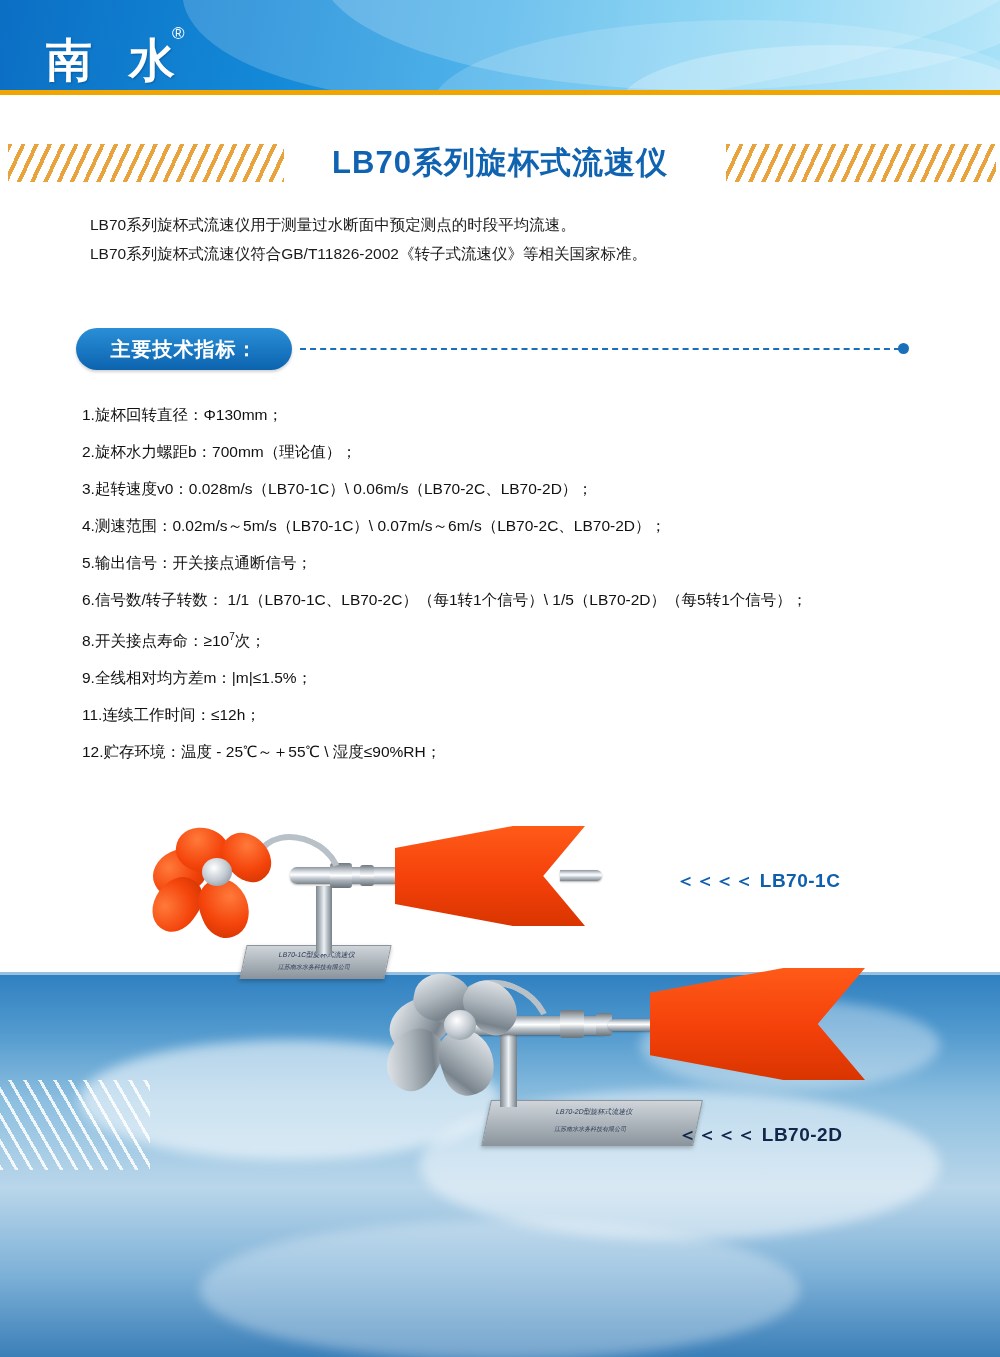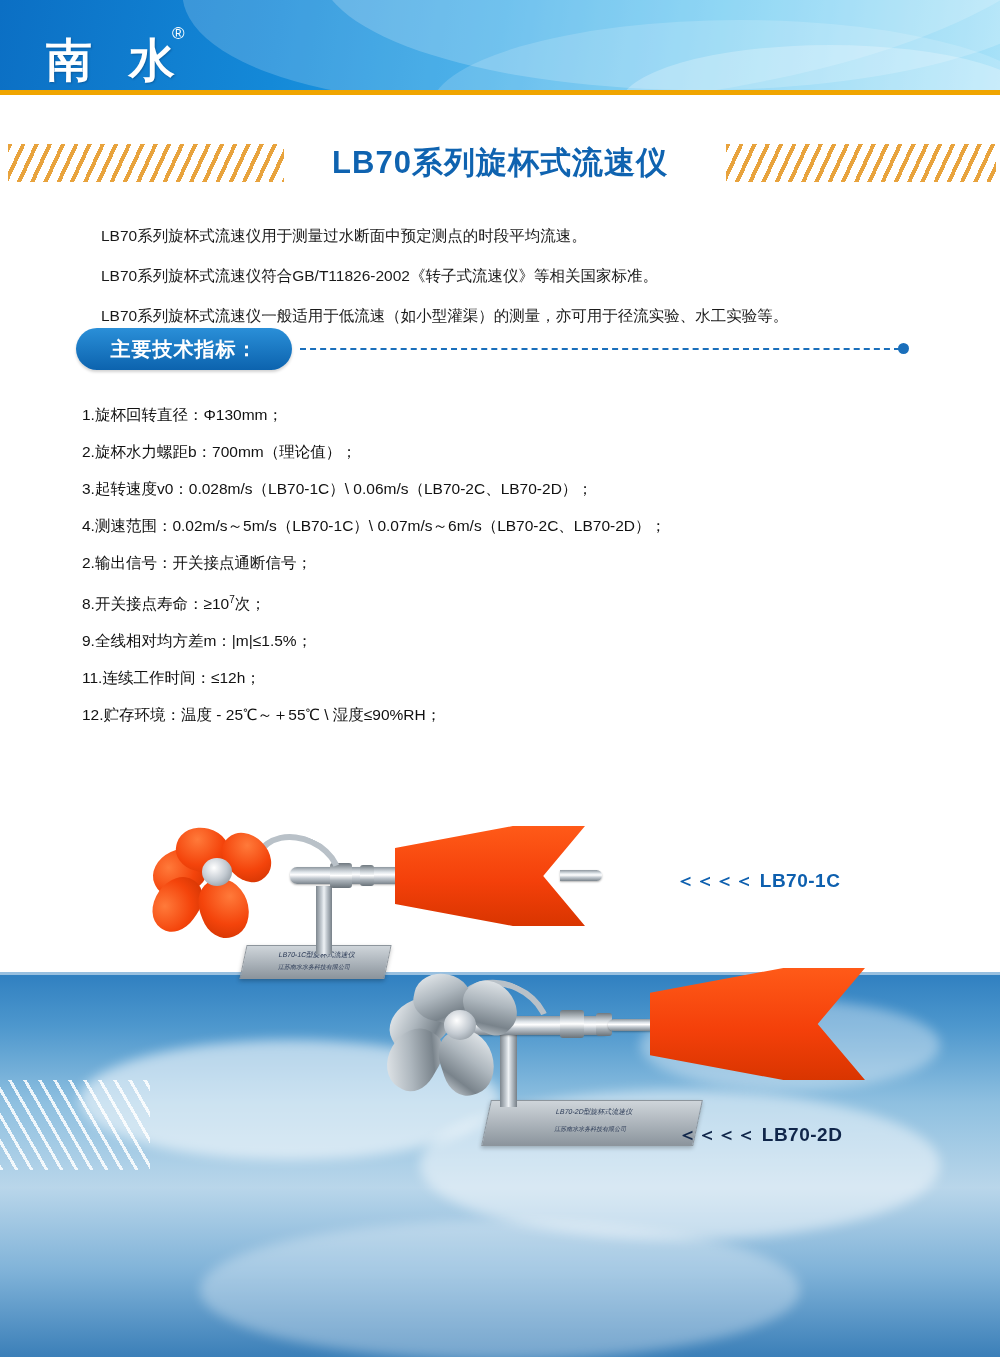--- a/index.html
+++ b/index.html
@@ -104,21 +104,21 @@
 
   
   .intro {
     position: absolute;
     left: 90px; top: 210px;
     width: 860px;
     font-size: 15.5px;
     color: #1a1a1a;
     line-height: 29px;
   }
-  .intro p { margin: 11px; }
+  .intro p { margin: 0; }
 
   
   .section-head {
     position: absolute;
     left: 76px; top: 328px;
     width: 220px; height: 42px;
   }
   .pill {
     position: absolute;
     left: 0; top: 0;
@@ -291,36 +291,36 @@
 
 <div class="title-band">
   <div class="hatch left"></div>
   <div class="hatch right"></div>
   <div class="main-title">LB70系列旋杯式流速仪</div>
 </div>
 
 <div class="intro">
   <p>LB70系列旋杯式流速仪用于测量过水断面中预定测点的时段平均流速。</p>
   <p>LB70系列旋杯式流速仪符合GB/T11826-2002《转子式流速仪》等相关国家标准。</p>
-  <p>LB70系列旋杯式流速仪一般适用于低流速（如小型灌渠）的测量，亦可用于径流实验、水工实验等。</p>
 </div>
 
 <div class="section-head">
   <div class="pill"></div>
   <div class="pill-text">主要技术指标：</div>
 </div>
 <div class="dash-line"></div>
 <div class="dash-dot"></div>
 
 <div class="specs">
   <p class="row">1.旋杯回转直径：Φ130mm；</p>
   <p class="row">2.旋杯水力螺距b：700mm（理论值）；</p>
   <p class="row">3.起转速度v0：0.028m/s（LB70-1C）\ 0.06m/s（LB70-2C、LB70-2D）；</p>
   <p class="row">4.测速范围：0.02m/s～5m/s（LB70-1C）\ 0.07m/s～6m/s（LB70-2C、LB70-2D）；</p>
-  <p class="row">2.输出信号：开关接点通断信号；</p>
+  <p class="row">5.输出信号：开关接点通断信号；</p>
+  <p class="row">6.信号数/转子转数： 1/1（LB70-1C、LB70-2C）（每1转1个信号）\ 1/5（LB70-2D）（每5转1个信号）；</p>
   <p class="row"><span>8.开关接点寿命：≥10</span><sup>7</sup><span>次；</span></p>
   <p class="row">9.全线相对均方差m：|m|≤1.5%；</p>
   <p class="row">11.连续工作时间：≤12h；</p>
   <p class="row">12.贮存环境：温度 - 25℃～＋55℃ \ 湿度≤90%RH；</p>
 </div>
 
 <div class="photo-area">
 
   <div class="sky-band"></div>
   <div class="band-edge-top"></div>

